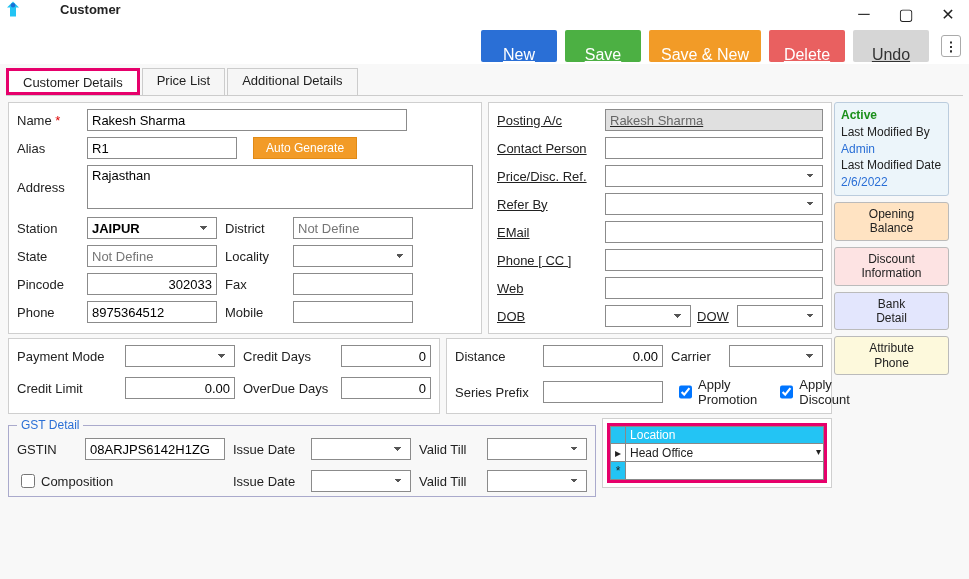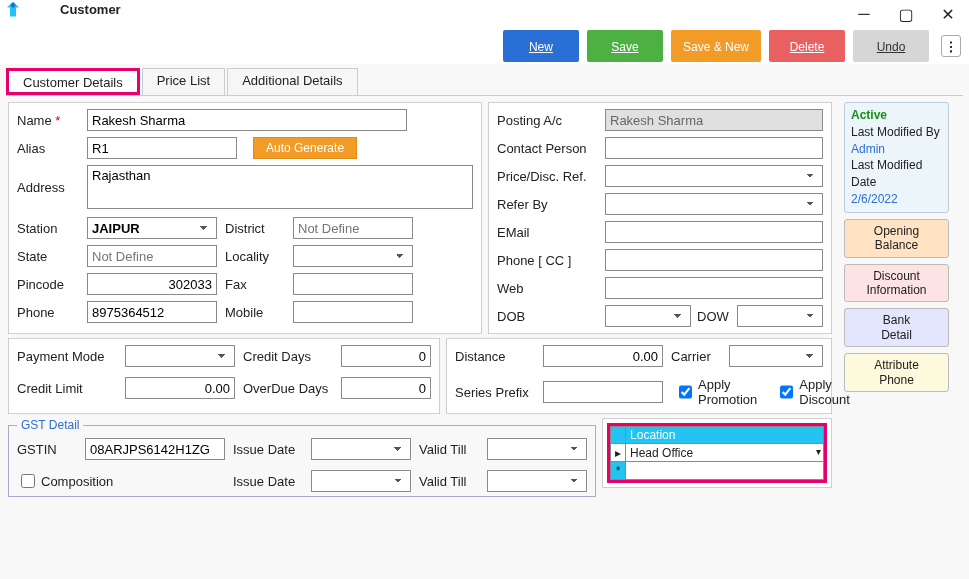--- a/index.html
+++ b/index.html
@@ -5,40 +5,40 @@
 * { box-sizing: border-box; font-family: "Segoe UI", Arial, sans-serif; }
 body { margin: 0; background: #f8f8f8; width: 969px; height: 579px; overflow: hidden; font-size: 13px; color: #222; }
 .titlebar { height: 28px; display: flex; align-items: flex-start; justify-content: space-between; background: #fff; }
 .titlebar-left { display: flex; align-items: center; gap: 8px; padding-left: 4px; }
 .app-icon { width: 18px; height: 18px; }
 .title-text { font-weight: bold; font-size: 13px; padding-left: 30px;}
 .win-btns { display: flex; }
 .win-btn { width: 42px; height: 28px; display: flex; align-items: center; justify-content: center; font-size: 16px; cursor: default; }
 
 .actionbar { height: 36px; display: flex; justify-content: flex-end; align-items: center; gap: 8px; padding-right: 8px; background: #fff; }
-.abtn { min-width: 76px; height: 32px; border: none; color: #fff; font-size: 12px; border-radius: 2px; padding: 10px 12px; cursor: pointer; }
+.abtn { min-width: 76px; height: 32px; border: none; color: #fff; font-size: 16px; border-radius: 2px; padding: 16px 12px; cursor: pointer; }
 .abtn.new { background: #2a6fd6; }
 .abtn.save { background: #4cb043; }
 .abtn.savenew { background: #f29b27; }
 .abtn.delete { background: #e96060; }
 .abtn.undo { background: #d6d6d6; color: #333; }
 .kebab { width: 20px; height: 22px; display: flex; align-items: center; justify-content: center; border: 1px solid #aaa; border-radius: 3px; margin-left: 4px; font-weight: bold; }
 
 .tabs { display: flex; height: 28px; border-bottom: 1px solid #ccc; margin: 4px 6px 0 6px; }
 .tab { padding: 4px 14px; border: 1px solid #ccc; border-bottom: none; background: #f6f6f6; margin-right: 2px; font-size: 13px; position: relative; }
 .tab.active { background: #fff; border: 3px solid #e6006b; border-bottom: 3px solid #e6006b; font-weight: normal; }
 
-.body-area { display: flex; padding: 6px 20px 4px 8px; gap: 12px; }
+.body-area { display: flex; padding: 6px 20px 4px 8px; gap: 2px; }
 .left-col { flex: 1; }
 .right-status { width: 120px; display: flex; flex-direction: column; gap: 6px; }
 
 .panel { border: 1px solid #cfcfcf; background: #fff; padding: 6px 8px; }
 
 .grid { display: grid; grid-template-columns: 62px 130px 60px 120px; gap: 6px 8px; align-items: center; }
-.grid2 { display: grid; grid-template-columns: 100px 1fr; gap: 6px 8px; align-items: center; }
+.grid2 { display: grid; grid-template-columns: 100px 1fr; gap: 6px 8px; align-items: center; text-decoration: underline; }
 
 label.fld { font-size: 13px; color: #222; }
 input.txt, .sel, textarea.txt { border: 1px solid #8b8b8b; padding: 2px 4px; font-size: 13px; height: 22px; background: #fff; width: 100%; }
 textarea.txt { height: 44px; resize: none; }
 .sel { appearance: none; -webkit-appearance: none; background-image: linear-gradient(45deg, transparent 50%, #555 50%), linear-gradient(135deg, #555 50%, transparent 50%); background-position: calc(100% - 12px) 8px, calc(100% - 8px) 8px; background-size: 4px 4px; background-repeat: no-repeat; padding-right: 18px; }
 .disabled { background: #e0e0e0; color: #666; }
 .btn-orange { background: #f29b27; color: #fff; border: 1px solid #e08a16; height: 22px; padding: 0 12px; font-size: 12px; cursor: pointer; }
 .req { color: #d00; }
 
 .rowflex { display: flex; gap: 6px; }

